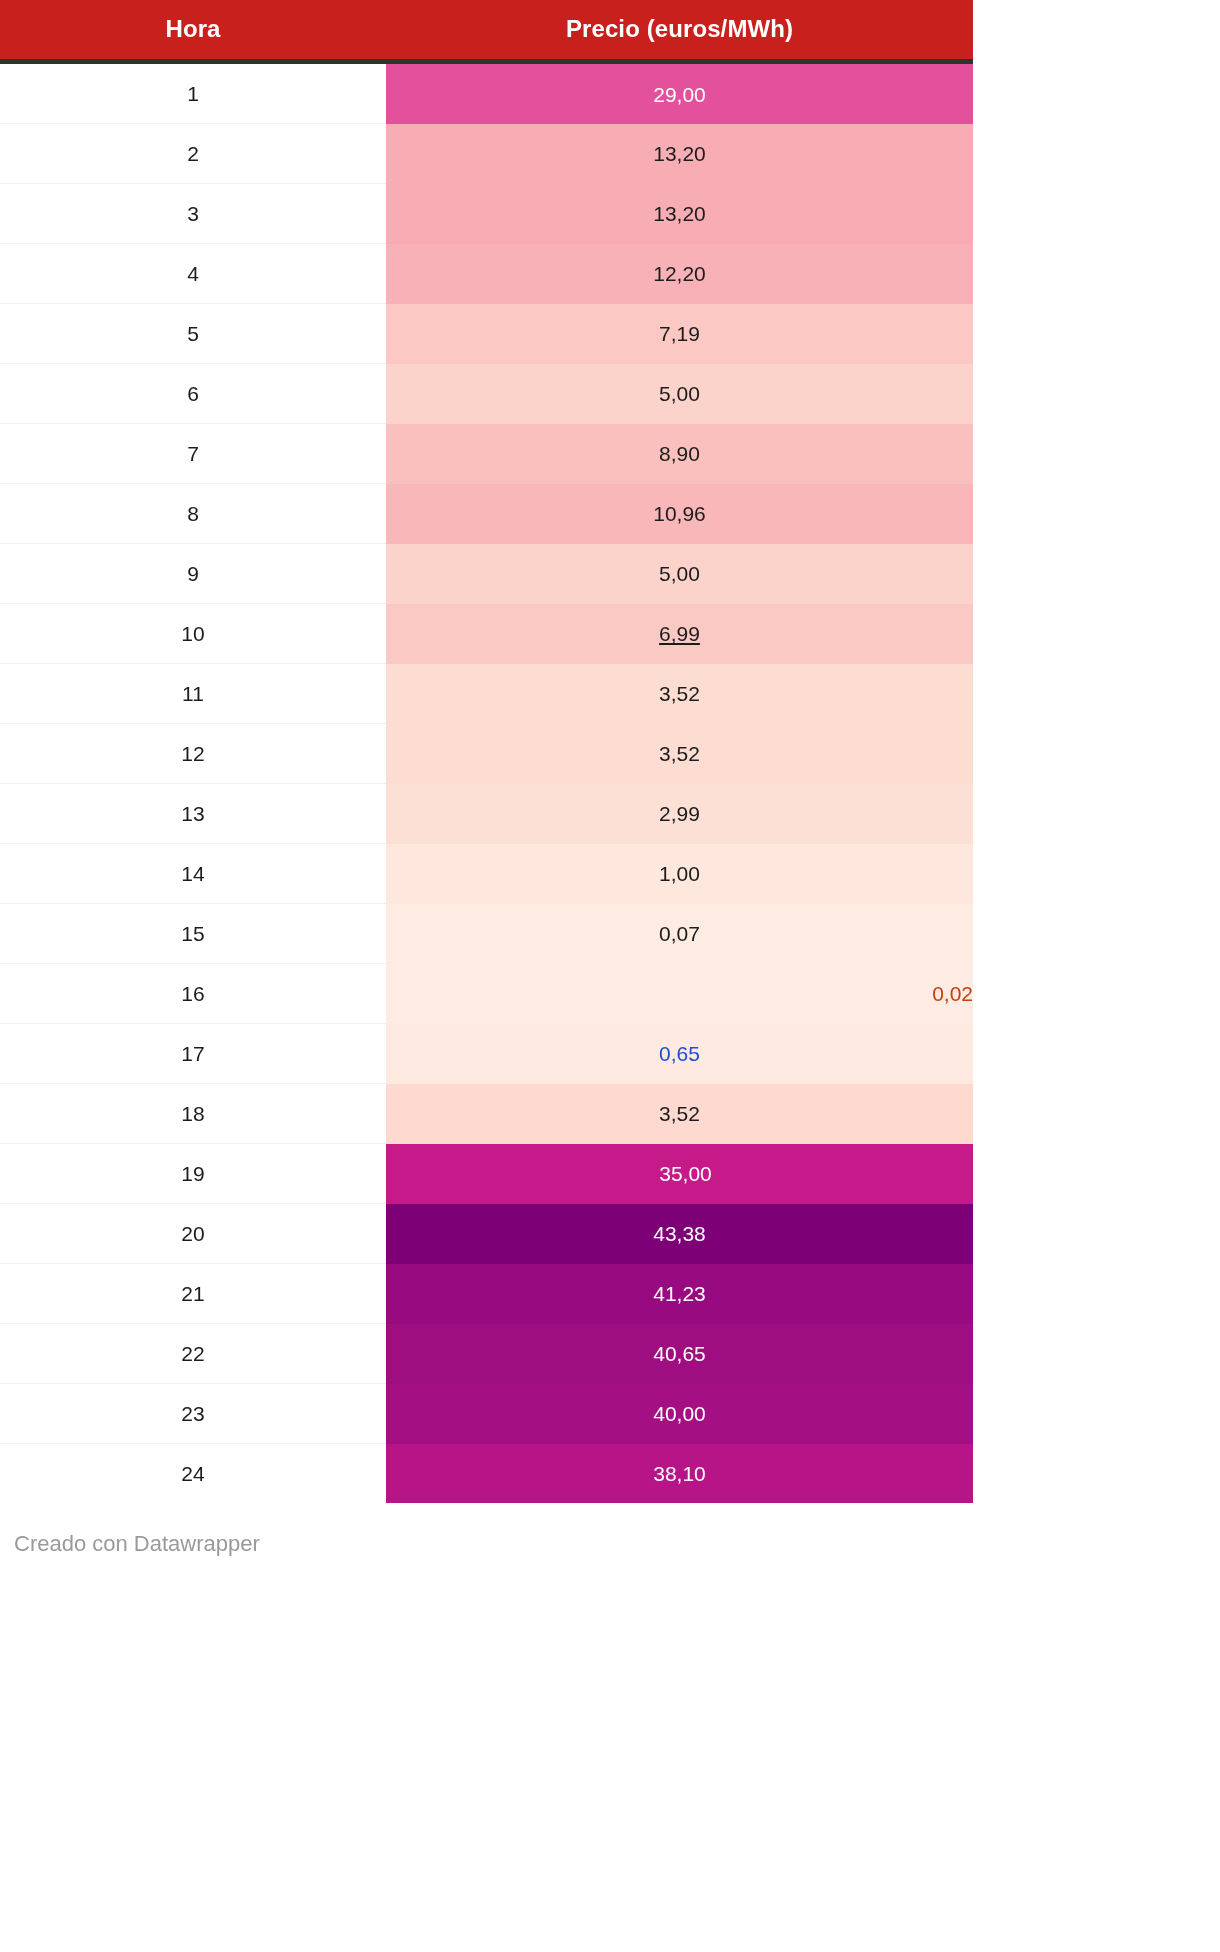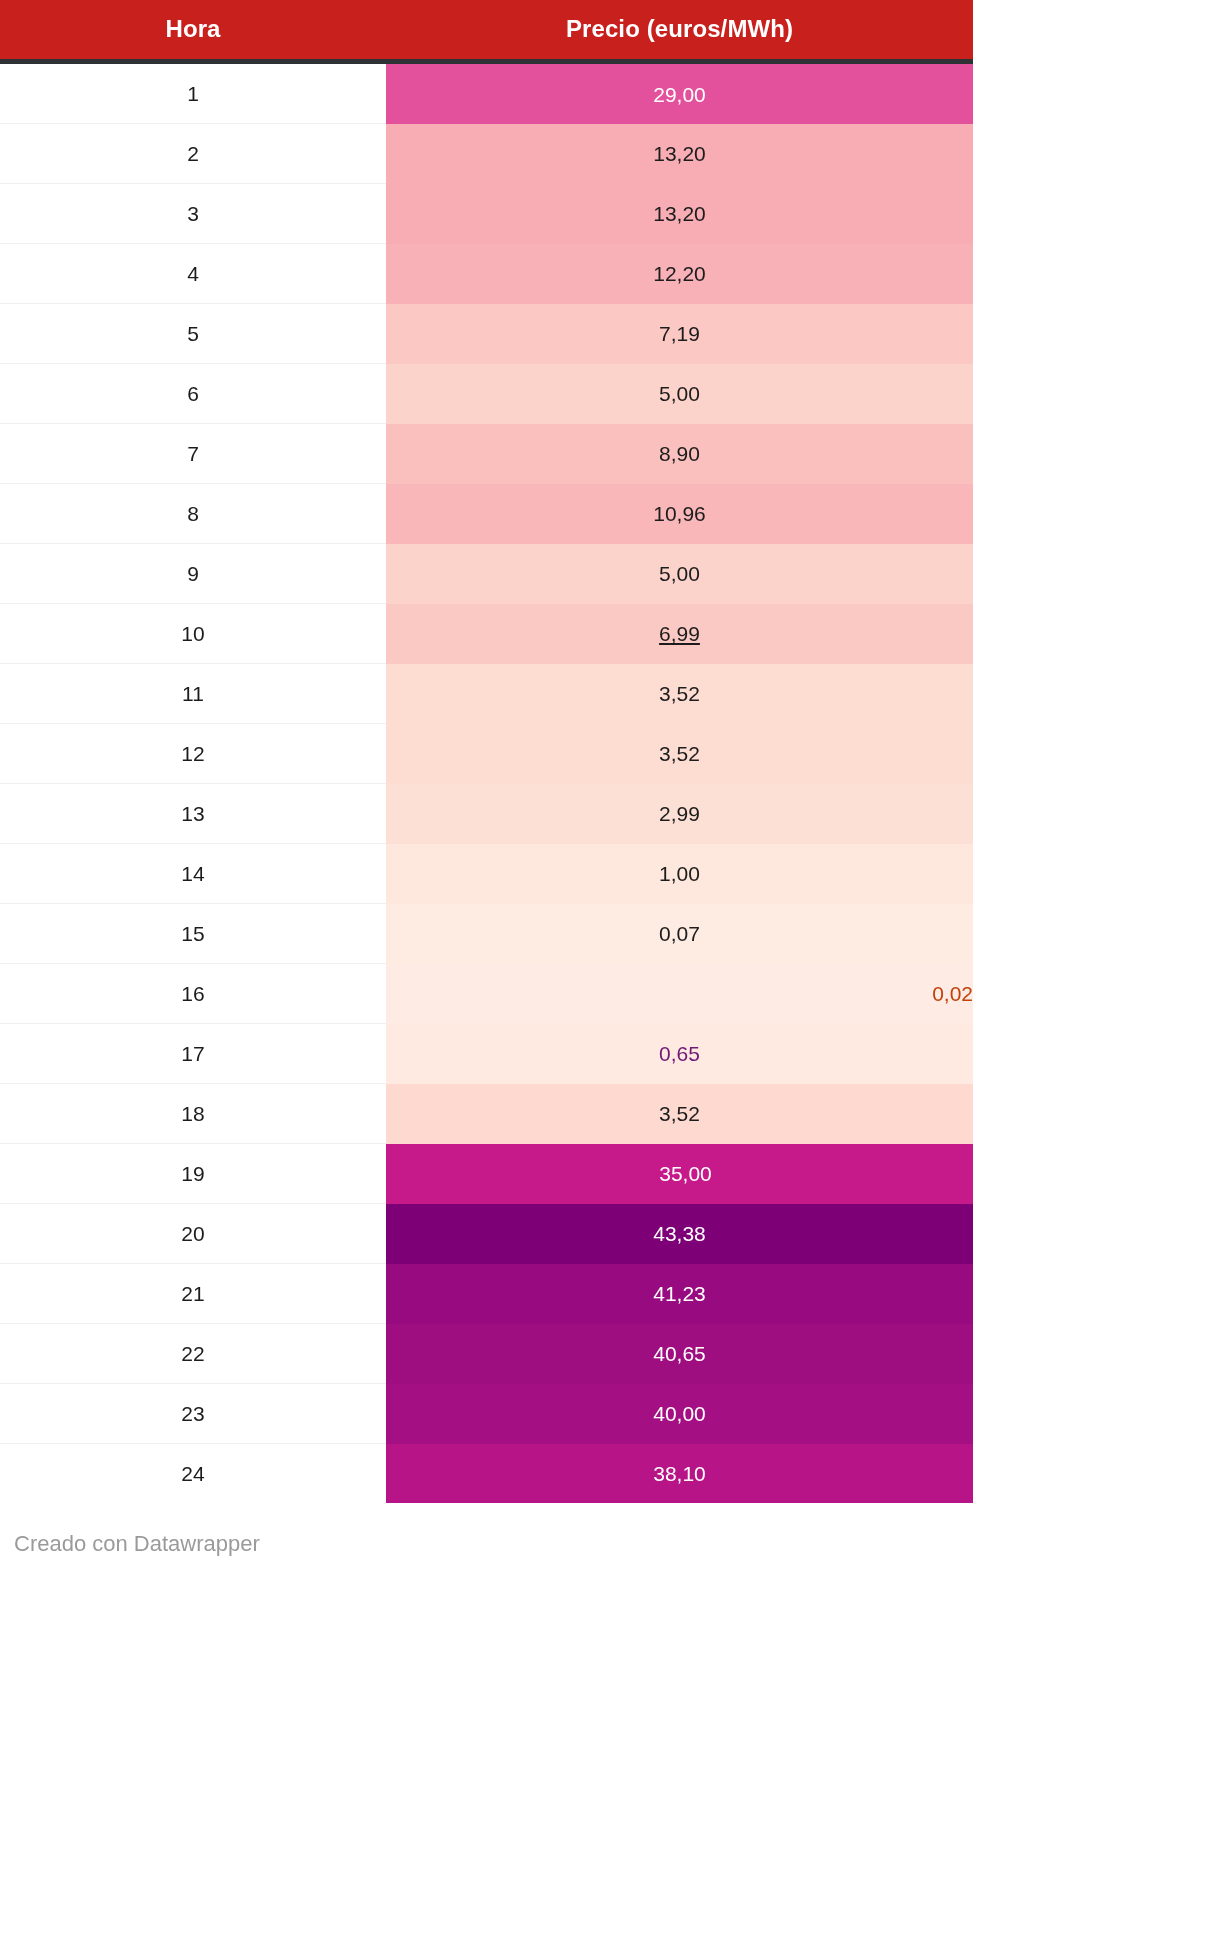--- a/index.html
+++ b/index.html
@@ -177,21 +177,21 @@
           <tr>
             <td class="cell-hora">15</td>
             <td class="cell-precio" style="background-color: rgb(254, 236, 227); color: rgb(28, 28, 28);">0,07</td>
           </tr>
           <tr>
             <td class="cell-hora">16</td>
             <td class="cell-precio" style="background-color: rgb(254, 236, 228); color: #c2410c; text-align: right;">0,02</td>
           </tr>
           <tr>
             <td class="cell-hora">17</td>
-            <td class="cell-precio" style="background-color: rgb(254, 234, 224); color: #701a75;">0,65</td>
+            <td class="cell-precio" style="background-color: rgb(254, 234, 224); color: #1d4ed8;">0,65</td>
           </tr>
           <tr>
             <td class="cell-hora">18</td>
             <td class="cell-precio" style="background-color: rgb(253, 217, 208); color: rgb(28, 28, 28);">3,52</td>
           </tr>
           <tr>
             <td class="cell-hora">19</td>
             <td class="cell-precio" style="background-color: rgb(198, 25, 138); color: #ffffff; padding-left: 12px;">35,00</td>
           </tr>
           <tr>

